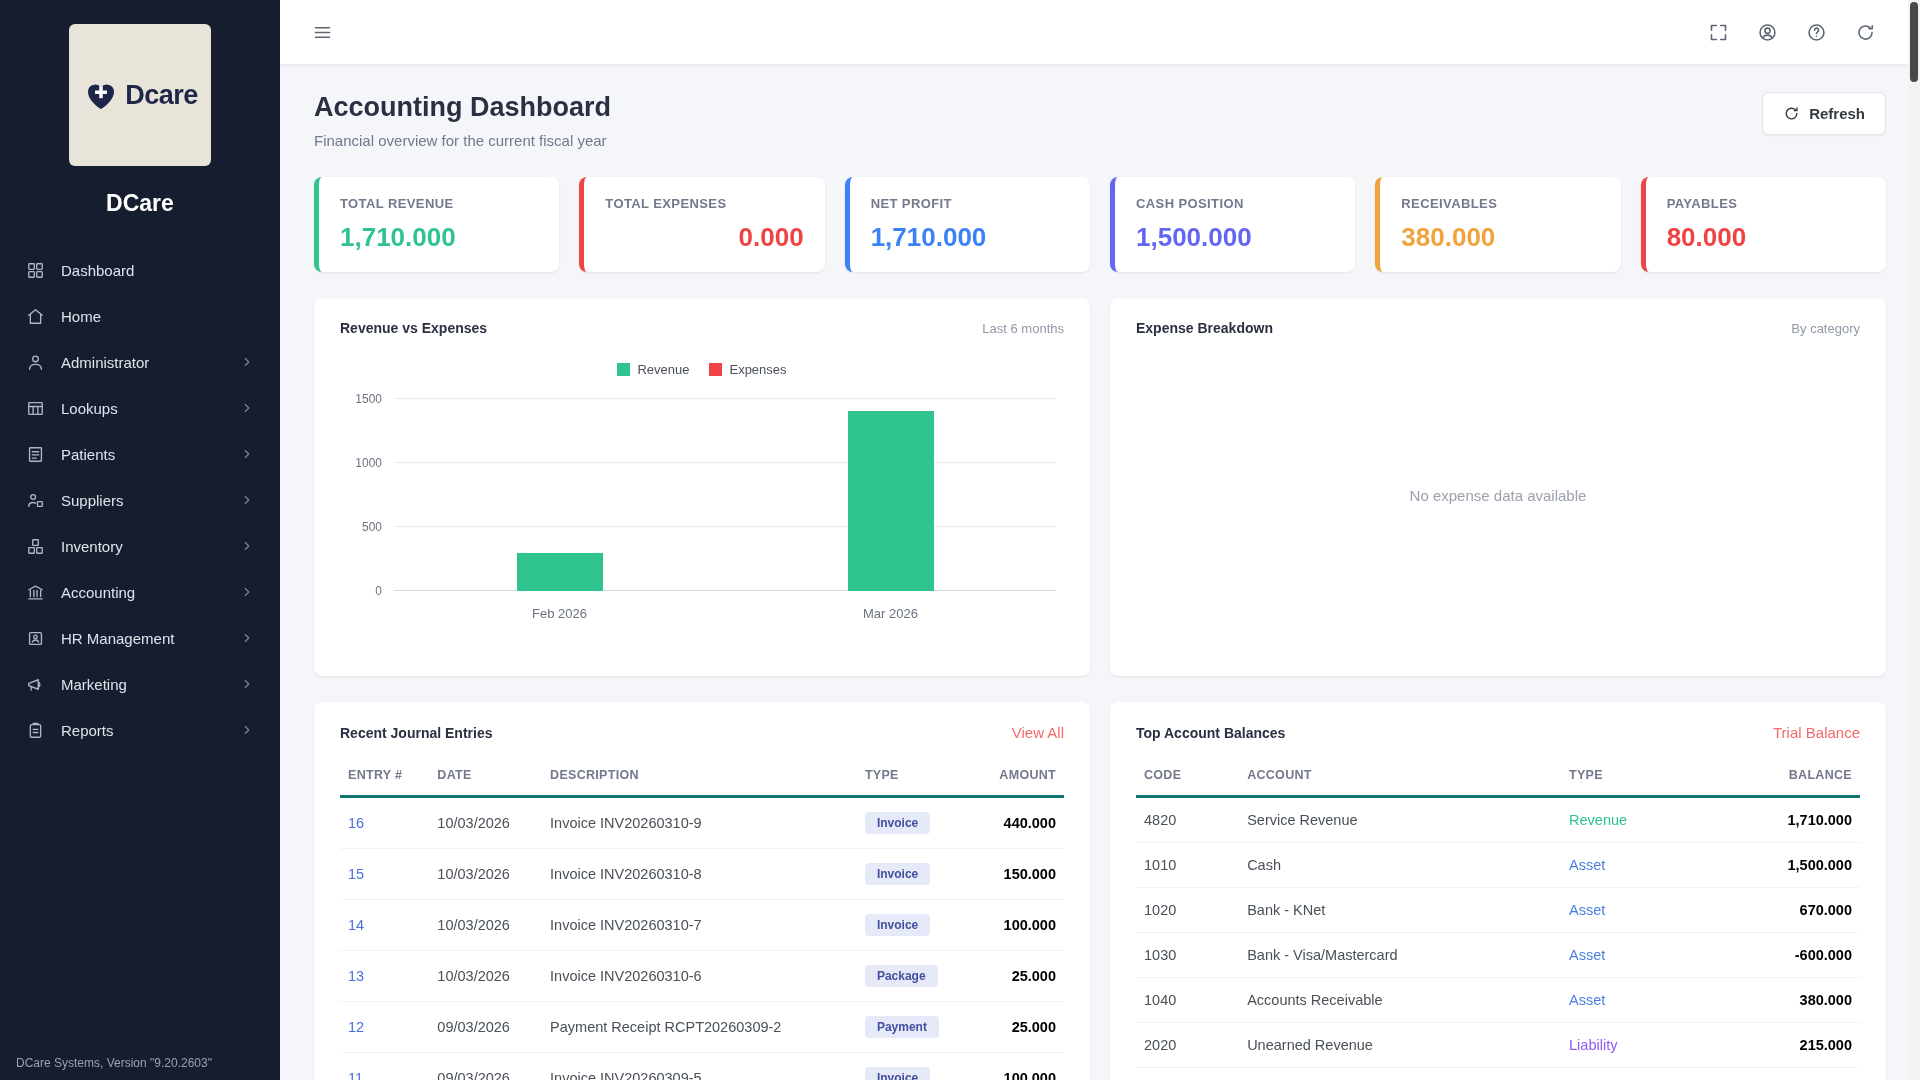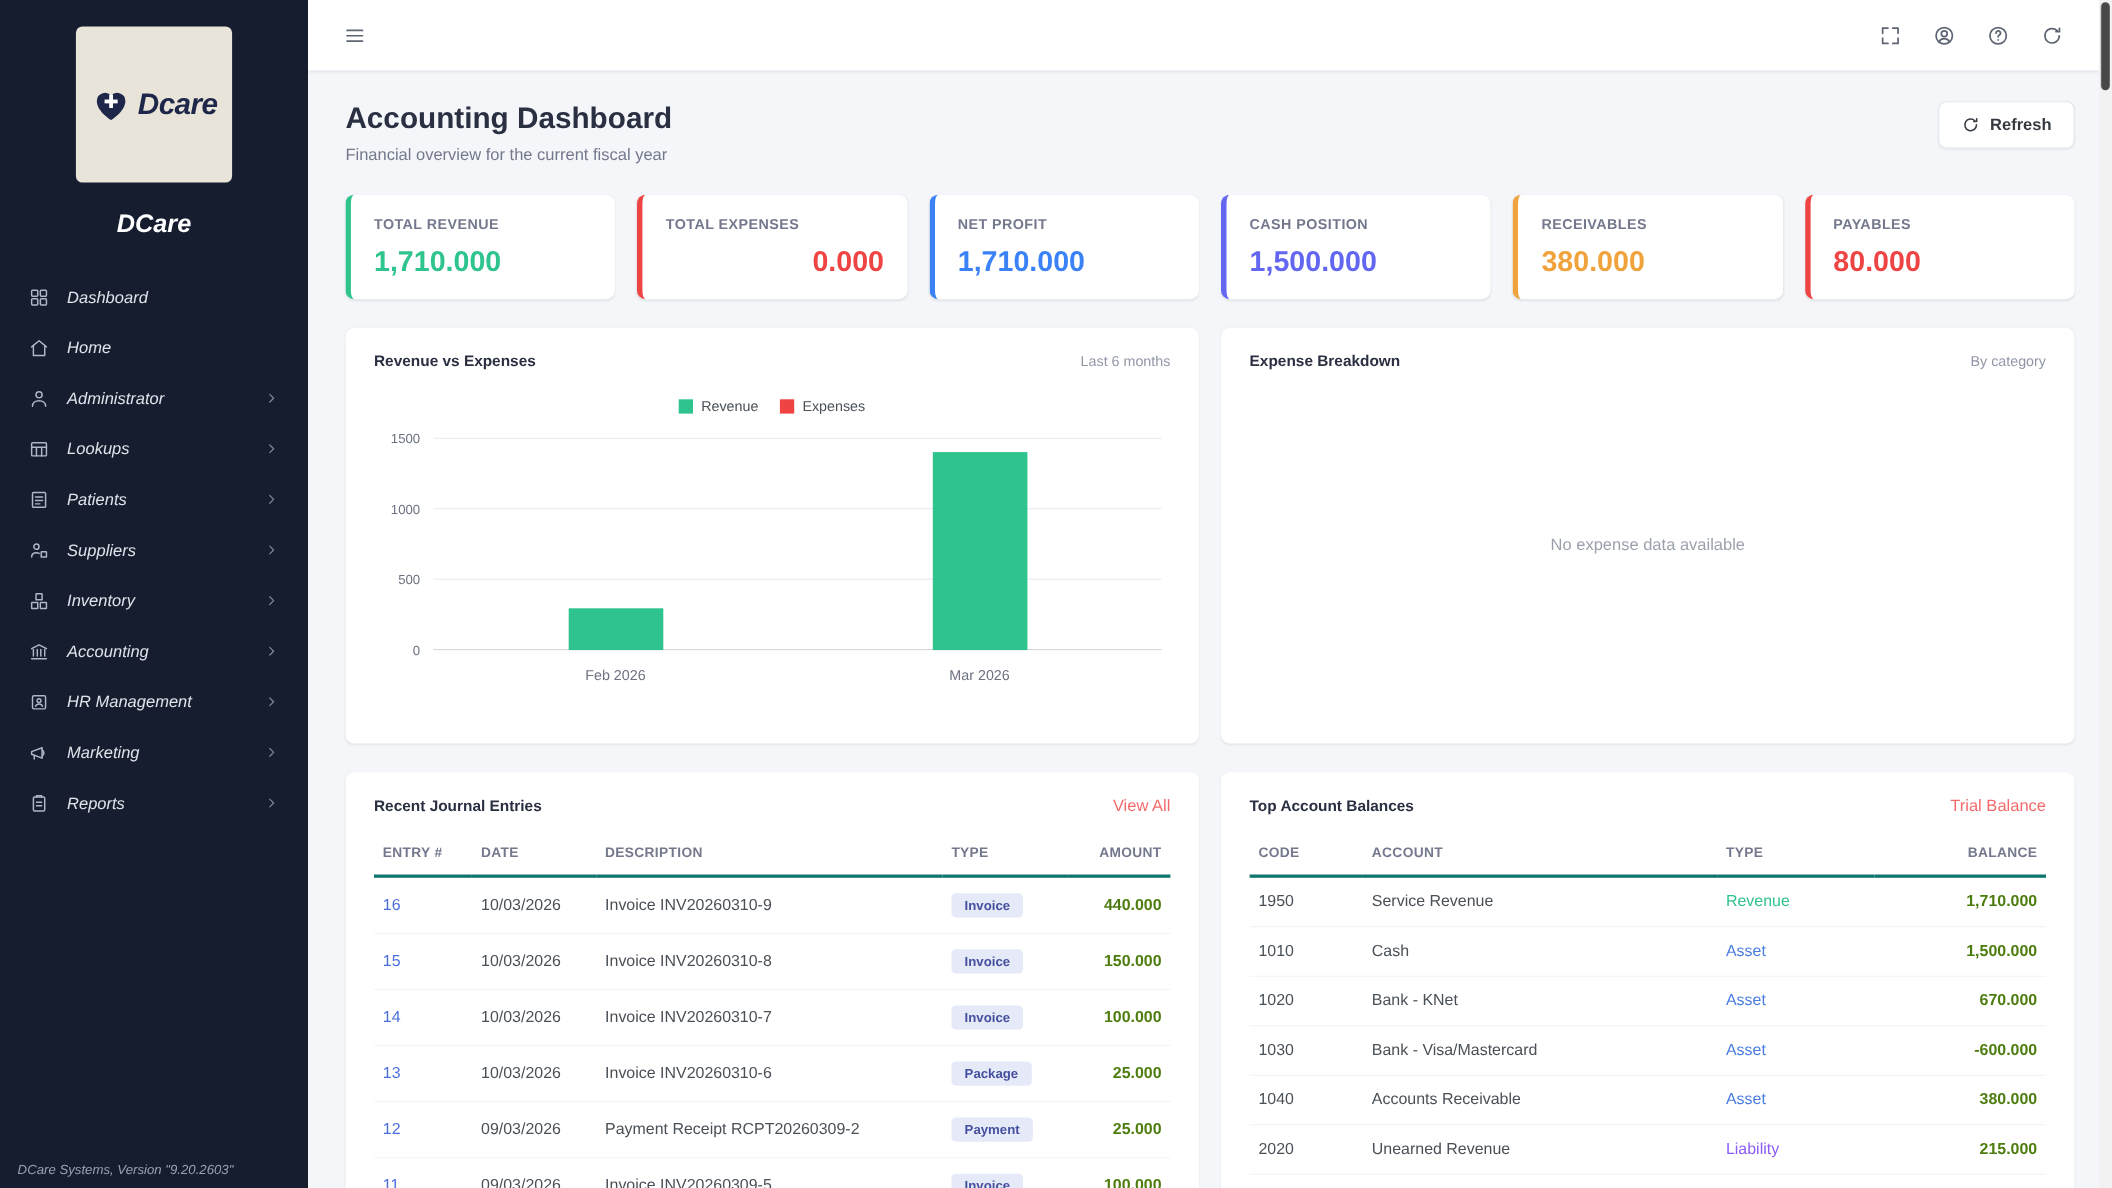--- a/index.html
+++ b/index.html
@@ -1,20 +1,20 @@
 <!DOCTYPE html>
 <html><head>
 <meta charset="utf-8">
 <style>
   * { margin:0; padding:0; box-sizing:border-box; }
   html,body { width:1920px; height:1080px; overflow:hidden; }
   body { font-family:"Liberation Sans", sans-serif; background:#f4f6f9; display:flex; }
 
   
-  .sidebar { width:280px; min-width:280px; background:#161d2f; color:#dfe3ea; position:relative;font-style:italic; }
+  .sidebar { width:280px; min-width:280px; background:#161d2f; color:#dfe3ea; position:relative; }
   .logo-wrap { display:flex; justify-content:center; padding-top:24px; }
   .logo-box { width:142px; height:142px; background:#e8e4d9; border-radius:6px; display:flex; align-items:center; justify-content:center; gap:5px; }
   .logo-box svg { width:38px; height:38px; }
   .logo-text { font-size:27px; font-weight:bold; color:#1e2749; letter-spacing:-0.5px; }
   .app-name { text-align:center; font-size:23px; font-weight:bold; color:#ffffff; margin-top:24px; }
   .nav { margin-top:30px; }
   .nav-item { display:flex; align-items:center; gap:15px; padding:13px 26px; font-size:15px; font-weight:500; color:#dfe3ea; cursor:pointer; }
   .nav-ic { width:20px; height:20px; color:#aeb6c7; display:flex; align-items:center; }
   .nav-ic svg { width:19px; height:19px; fill:none; stroke:currentColor; stroke-width:1.7; stroke-linecap:round; stroke-linejoin:round; }
   .nav-chevron { margin-left:auto; color:#7c8498; display:flex; }
@@ -64,21 +64,21 @@
   .xtick { position:absolute; bottom:-30px; left:0; width:100%; text-align:center; font-size:13px; color:#6b7280; }
 
   .empty-msg { flex:1; display:flex; align-items:center; justify-content:center; font-size:15px; color:#9ba1ac; }
 
   
   .table-panel { min-height:480px; }
   table { width:100%; border-collapse:collapse; margin-top:14px; }
   th { text-align:left; font-size:12.5px; font-weight:bold; color:#74788d; letter-spacing:.3px; padding:13px 8px; border-bottom:3px solid #0f766e; white-space:nowrap; }
   td { padding:14px 8px; font-size:14.5px; color:#495057; border-bottom:1px solid #f1f3f6; white-space:nowrap; }
   th.num, td.num { text-align:right; }
-  td.num { font-weight:bold; color:#4d7c0f; }
+  td.num { font-weight:bold; color:#000000; }
   a.entry-link { color:#4a6fdd; text-decoration:none; cursor:pointer; }
   .badge { display:inline-block; padding:4px 12px; border-radius:4px; background:#e6e9f7; color:#44509e; font-size:12px; font-weight:600; }
 
   
   .scrollbar-track { position:fixed; right:0; top:0; width:12px; height:1080px; background:#f2f2f2; z-index:10; }
   .scrollbar-thumb { position:absolute; top:2px; right:2px; width:8px; height:80px; background:#484848; border-radius:4px; }
 </style>
 </head>
 <body>
 
@@ -454,21 +454,21 @@
           <thead>
             <tr>
               <th>CODE</th>
               <th>ACCOUNT</th>
               <th>TYPE</th>
               <th class="num">BALANCE</th>
             </tr>
           </thead>
           <tbody>
             <tr>
-              <td>1950</td>
+              <td>4820</td>
               <td>Service Revenue</td>
               <td><span style="color: rgb(47, 196, 141);">Revenue</span></td>
               <td class="num">1,710.000</td>
             </tr>
             <tr>
               <td>1010</td>
               <td>Cash</td>
               <td><span style="color: rgb(74, 125, 226);">Asset</span></td>
               <td class="num">1,500.000</td>
             </tr>

